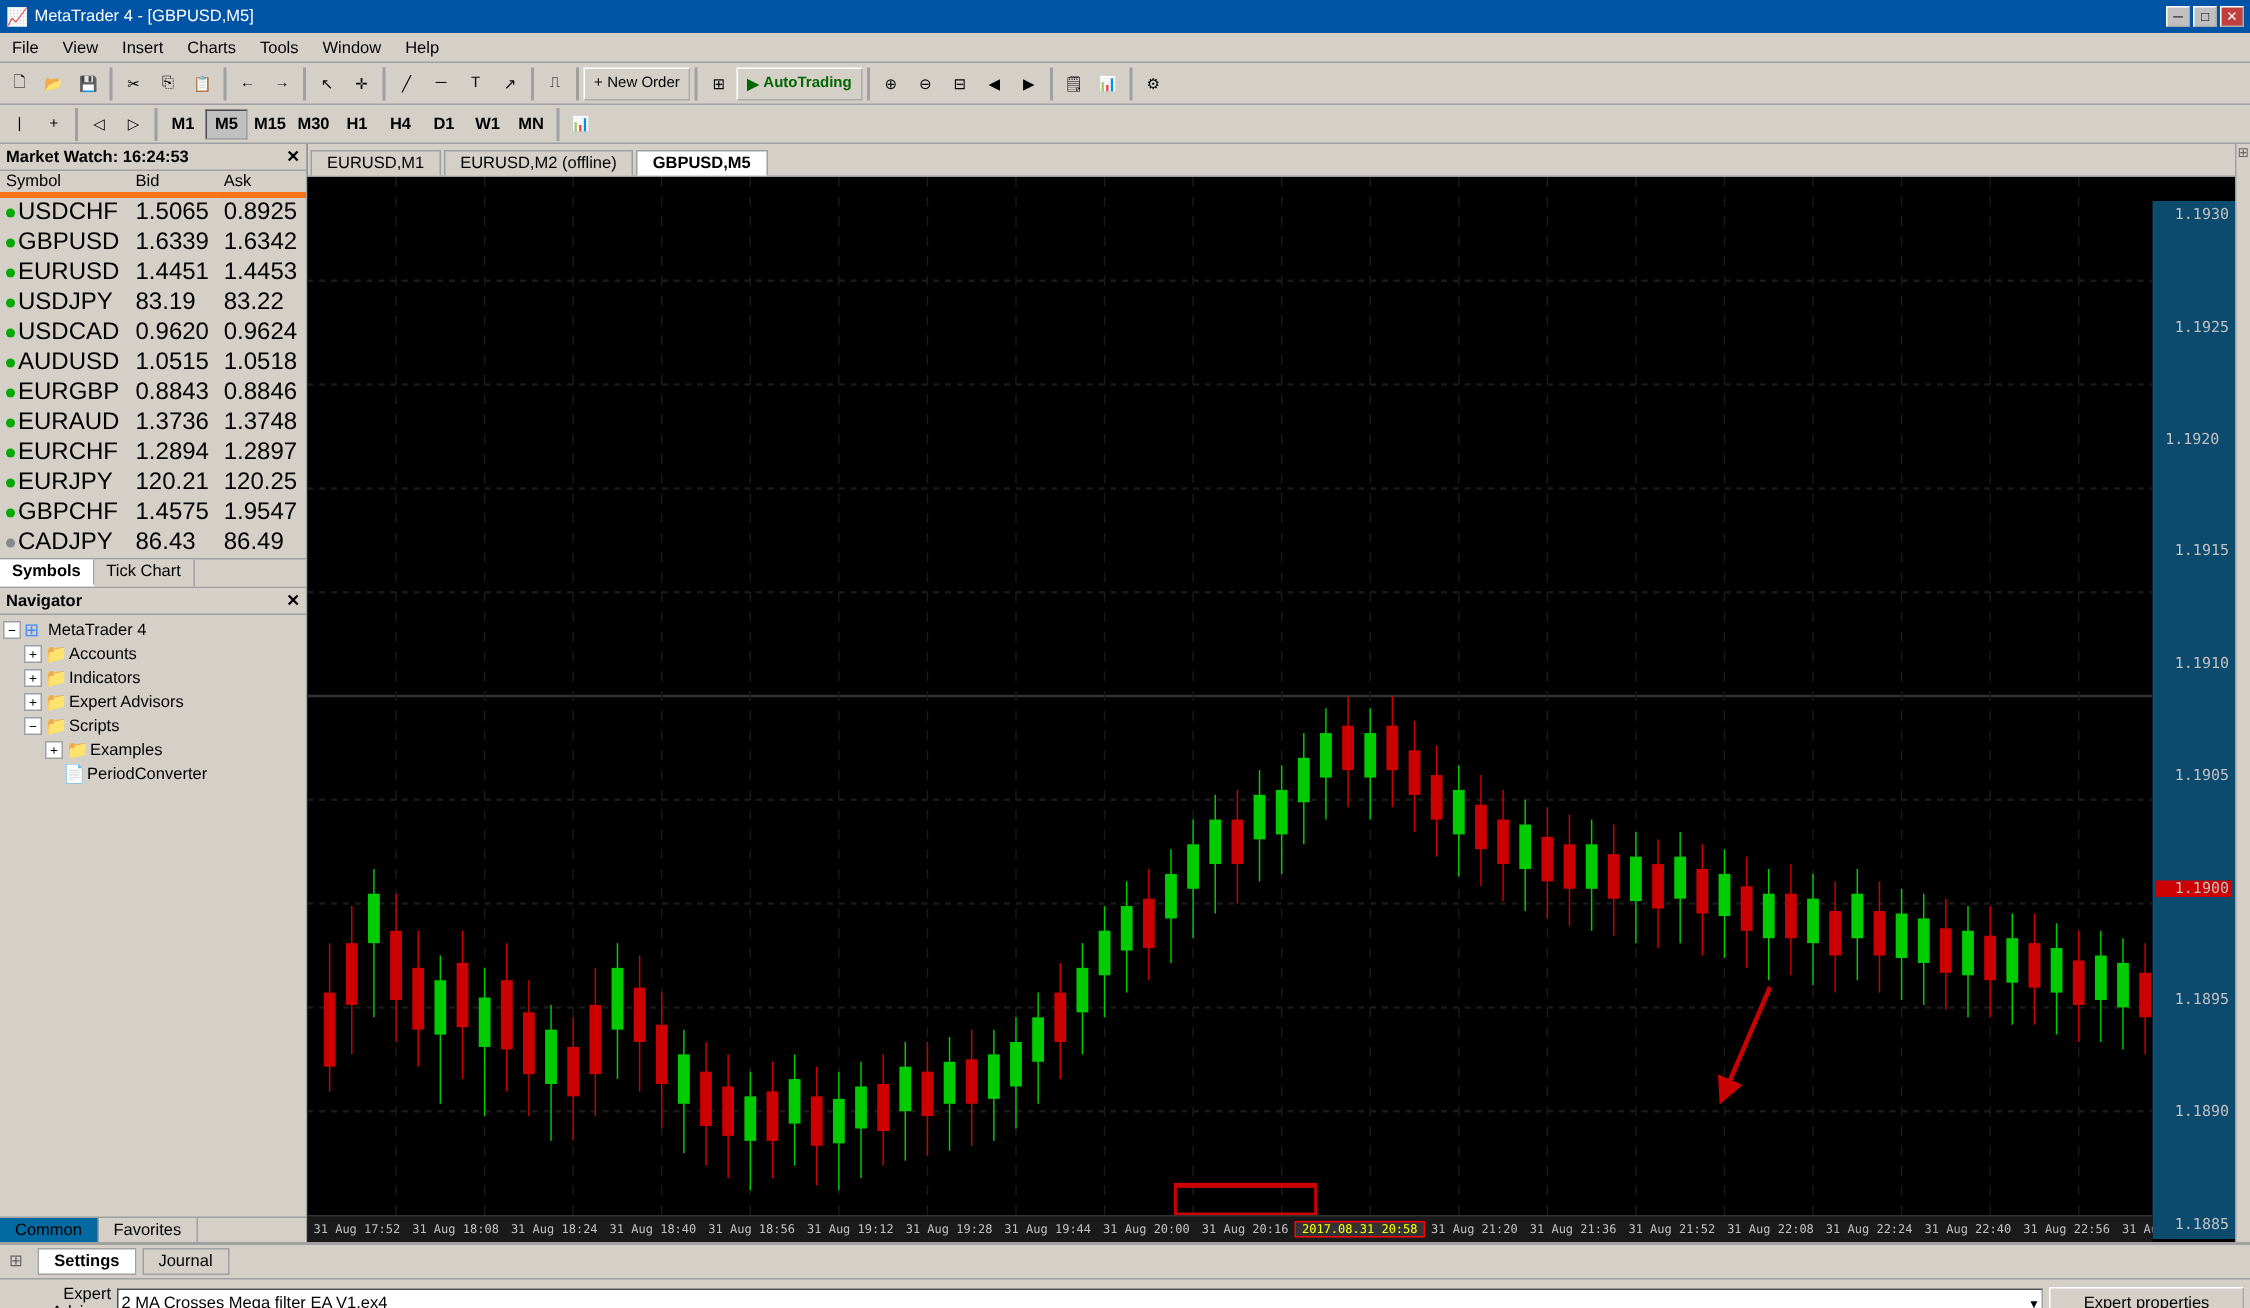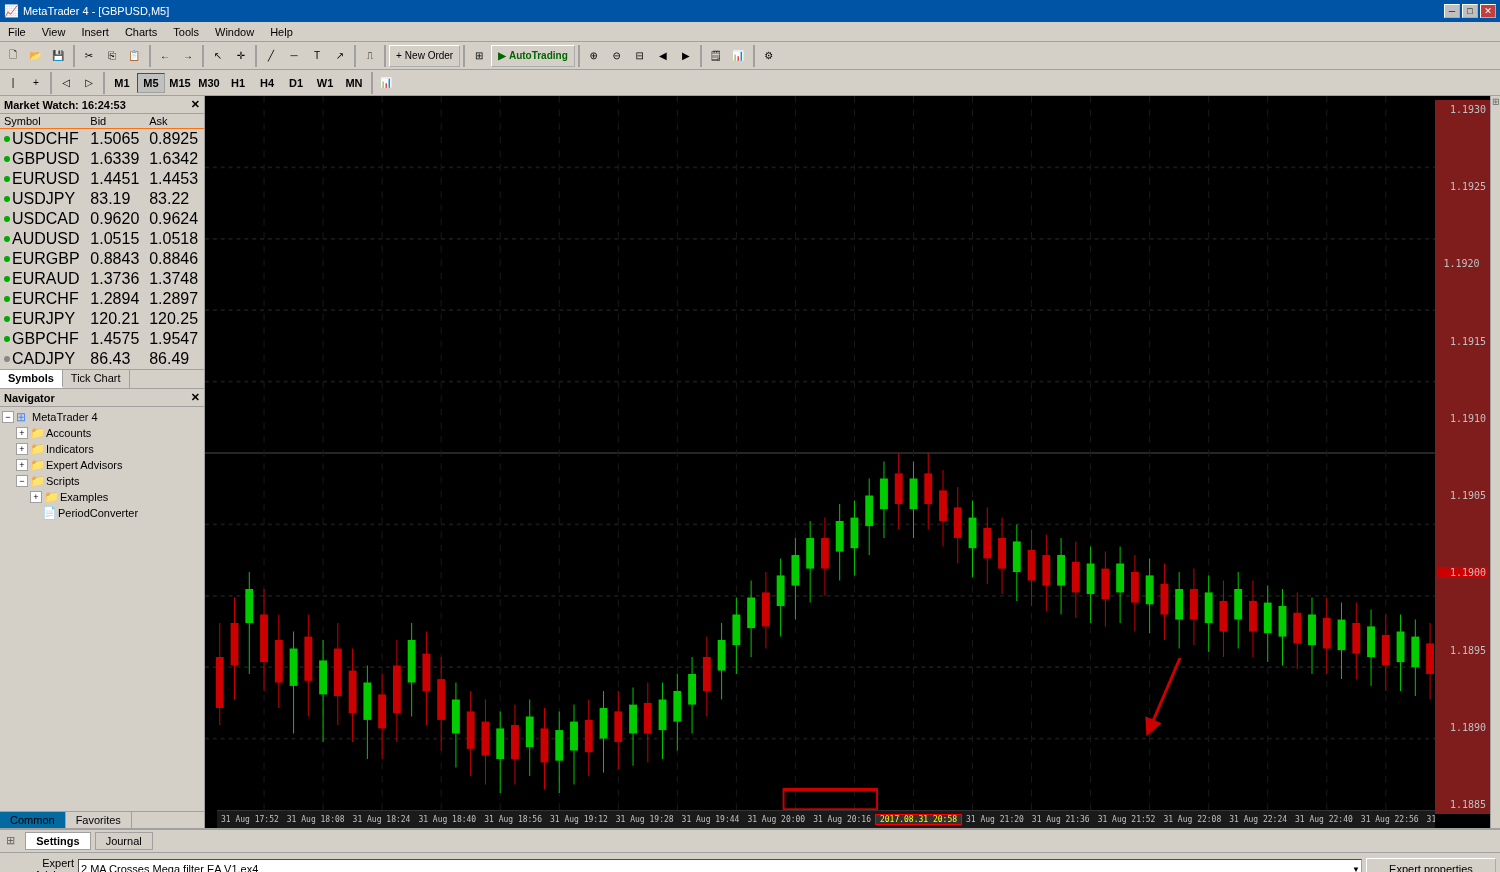--- a/index.html
+++ b/index.html
@@ -28,21 +28,21 @@
     
     #main { display: flex; height: calc(872px - 22px - 22px - 28px - 26px - 22px - 20px); }
     
     
     #left-panel { width: 205px; display: flex; flex-direction: column; border-right: 1px solid #a0a0a0; background: #d4d0c8; }
     
     
     #market-watch { flex: 0 0 auto; }
     #mw-header { background: #d4d0c8; border-bottom: 1px solid #a0a0a0; padding: 2px 4px; font-size: 11px; font-weight: bold; display: flex; justify-content: space-between; align-items: center; }
     #mw-table { width: 100%; border-collapse: collapse; font-size: 11px; }
-    #mw-table th { background: #d4d0c8; border-bottom: 1px solid #f97316; padding: 1px 4px; text-align: left; font-weight: normal; }
+    #mw-table th { background: #d4d0c8; border-bottom: 4px solid #f97316; padding: 1px 4px; text-align: left; font-weight: normal; }
     #mw-table td { padding: 1px 4px; font-size: 16px; }
     .mw-symbol { display: flex; align-items: center; gap: 2px; }
     .mw-dot { width: 6px; height: 6px; border-radius: 50%; display: inline-block; }
     .dot-green { background: #00aa00; }
     .dot-gray { background: #888; }
     #mw-tabs { display: flex; border-top: 1px solid #a0a0a0; background: #d4d0c8; }
     .mw-tab { padding: 2px 8px; font-size: 11px; border-right: 1px solid #a0a0a0; cursor: pointer; background: #d4d0c8; }
     .mw-tab-active { background: #fff; border-bottom: 2px solid #fff; font-weight: bold; }
     
     
@@ -377,20 +377,25 @@
       <div class="nav-panel-tabs">
         <div class="nav-tab nav-tab-active">Common</div>
         <div class="nav-tab">Favorites</div>
       </div>
     </div>
 
   </div>
 
   <div id="chart-area">
 
+    <div id="chart-tabs">
+      <div class="chart-tab">EURUSD,M1</div>
+      <div class="chart-tab">EURUSD,M2 (offline)</div>
+      <div class="chart-tab chart-tab-active">GBPUSD,M5</div>
+    </div>
 
     <div id="chart-container">
       <div id="chart-info">GBPUSD,M5  1.1907 1.1908  1.1907  1.1908</div>
 
       <svg id="chart-svg" viewBox="0 0 1250 420" preserveAspectRatio="none" style="position:absolute;top:0;left:0;right:55px;bottom:18px;width:calc(100% - 55px);height:calc(100% - 18px);">
 
         <rect width="1250" height="420" fill="#000"></rect>
 
         <line x1="0" y1="42" x2="1250" y2="42" stroke="#1a1a1a" stroke-width="1" stroke-dasharray="4,4"></line>
         <line x1="0" y1="84" x2="1250" y2="84" stroke="#1a1a1a" stroke-width="1" stroke-dasharray="4,4"></line>
@@ -671,34 +676,34 @@
           <line x1="1230" y1="308" x2="1230" y2="353" stroke="#00cc00" stroke-width="1"></line>
           <rect x="1226" y="318" width="8" height="18" fill="#00cc00"></rect>
 
           <line x1="1245" y1="310" x2="1245" y2="355" stroke="#cc0000" stroke-width="1"></line>
           <rect x="1241" y="322" width="8" height="18" fill="#cc0000"></rect>
         </g>
 
         <rect x="588" y="408" width="95" height="12" fill="none" stroke="red" stroke-width="2" opacity="0.8"></rect>
       </svg>
 
-      <div style="position:absolute;right:0;top:4px;width:55px;height:calc(100% - 18px);background:#7f1d1d;display:flex;flex-direction:column;justify-content:space-between;padding:4px 2px;">
+      <div style="position:absolute;right:0;top:16px;width:55px;height:calc(100% - 18px);background:#0c4a6e;display:flex;flex-direction:column;justify-content:space-between;padding:4px 2px;">
         <span class="price-label" style="color:#c0c0c0;font-size:10px;font-family:monospace;">1.1930</span>
         <span class="price-label" style="color:#c0c0c0;font-size:10px;font-family:monospace;">1.1925</span>
         <span class="price-label" style="color:#c0c0c0;font-size:10px;font-family:monospace;text-align:center;">1.1920</span>
         <span class="price-label" style="color:#c0c0c0;font-size:10px;font-family:monospace;">1.1915</span>
         <span class="price-label" style="color:#c0c0c0;font-size:10px;font-family:monospace;">1.1910</span>
         <span class="price-label" style="color:#c0c0c0;font-size:10px;font-family:monospace;">1.1905</span>
         <span class="price-label" style="color:#c0c0c0;font-size:10px;font-family:monospace; background:#cc0000;padding:0 2px;">1.1900</span>
         <span class="price-label" style="color:#c0c0c0;font-size:10px;font-family:monospace;">1.1895</span>
         <span class="price-label" style="color:#c0c0c0;font-size:10px;font-family:monospace;">1.1890</span>
         <span class="price-label" style="color:#c0c0c0;font-size:10px;font-family:monospace;">1.1885</span>
       </div>
 
-      <div style="position:absolute;bottom:0;left:12px;right:55px;height:18px;background:#1a1a1a;border-top:1px solid #333;display:flex;align-items:center;overflow:hidden;">
+      <div style="position:absolute;bottom:0;left:0;right:55px;height:18px;background:#1a1a1a;border-top:1px solid #333;display:flex;align-items:center;overflow:hidden;">
         <span style="color:#c0c0c0;font-size:8px;font-family:monospace;padding:0 4px;flex-shrink:0;">31 Aug 17:52</span>
         <span style="color:#c0c0c0;font-size:8px;font-family:monospace;padding:0 4px;flex-shrink:0;">31 Aug 18:08</span>
         <span style="color:#c0c0c0;font-size:8px;font-family:monospace;padding:0 4px;flex-shrink:0;">31 Aug 18:24</span>
         <span style="color:#c0c0c0;font-size:8px;font-family:monospace;padding:0 4px;flex-shrink:0;">31 Aug 18:40</span>
         <span style="color:#c0c0c0;font-size:8px;font-family:monospace;padding:0 4px;flex-shrink:0;">31 Aug 18:56</span>
         <span style="color:#c0c0c0;font-size:8px;font-family:monospace;padding:0 4px;flex-shrink:0;">31 Aug 19:12</span>
         <span style="color:#c0c0c0;font-size:8px;font-family:monospace;padding:0 4px;flex-shrink:0;">31 Aug 19:28</span>
         <span style="color:#c0c0c0;font-size:8px;font-family:monospace;padding:0 4px;flex-shrink:0;">31 Aug 19:44</span>
         <span style="color:#c0c0c0;font-size:8px;font-family:monospace;padding:0 4px;flex-shrink:0;">31 Aug 20:00</span>
         <span style="color:#c0c0c0;font-size:8px;font-family:monospace;padding:0 4px;flex-shrink:0;">31 Aug 20:16</span>

